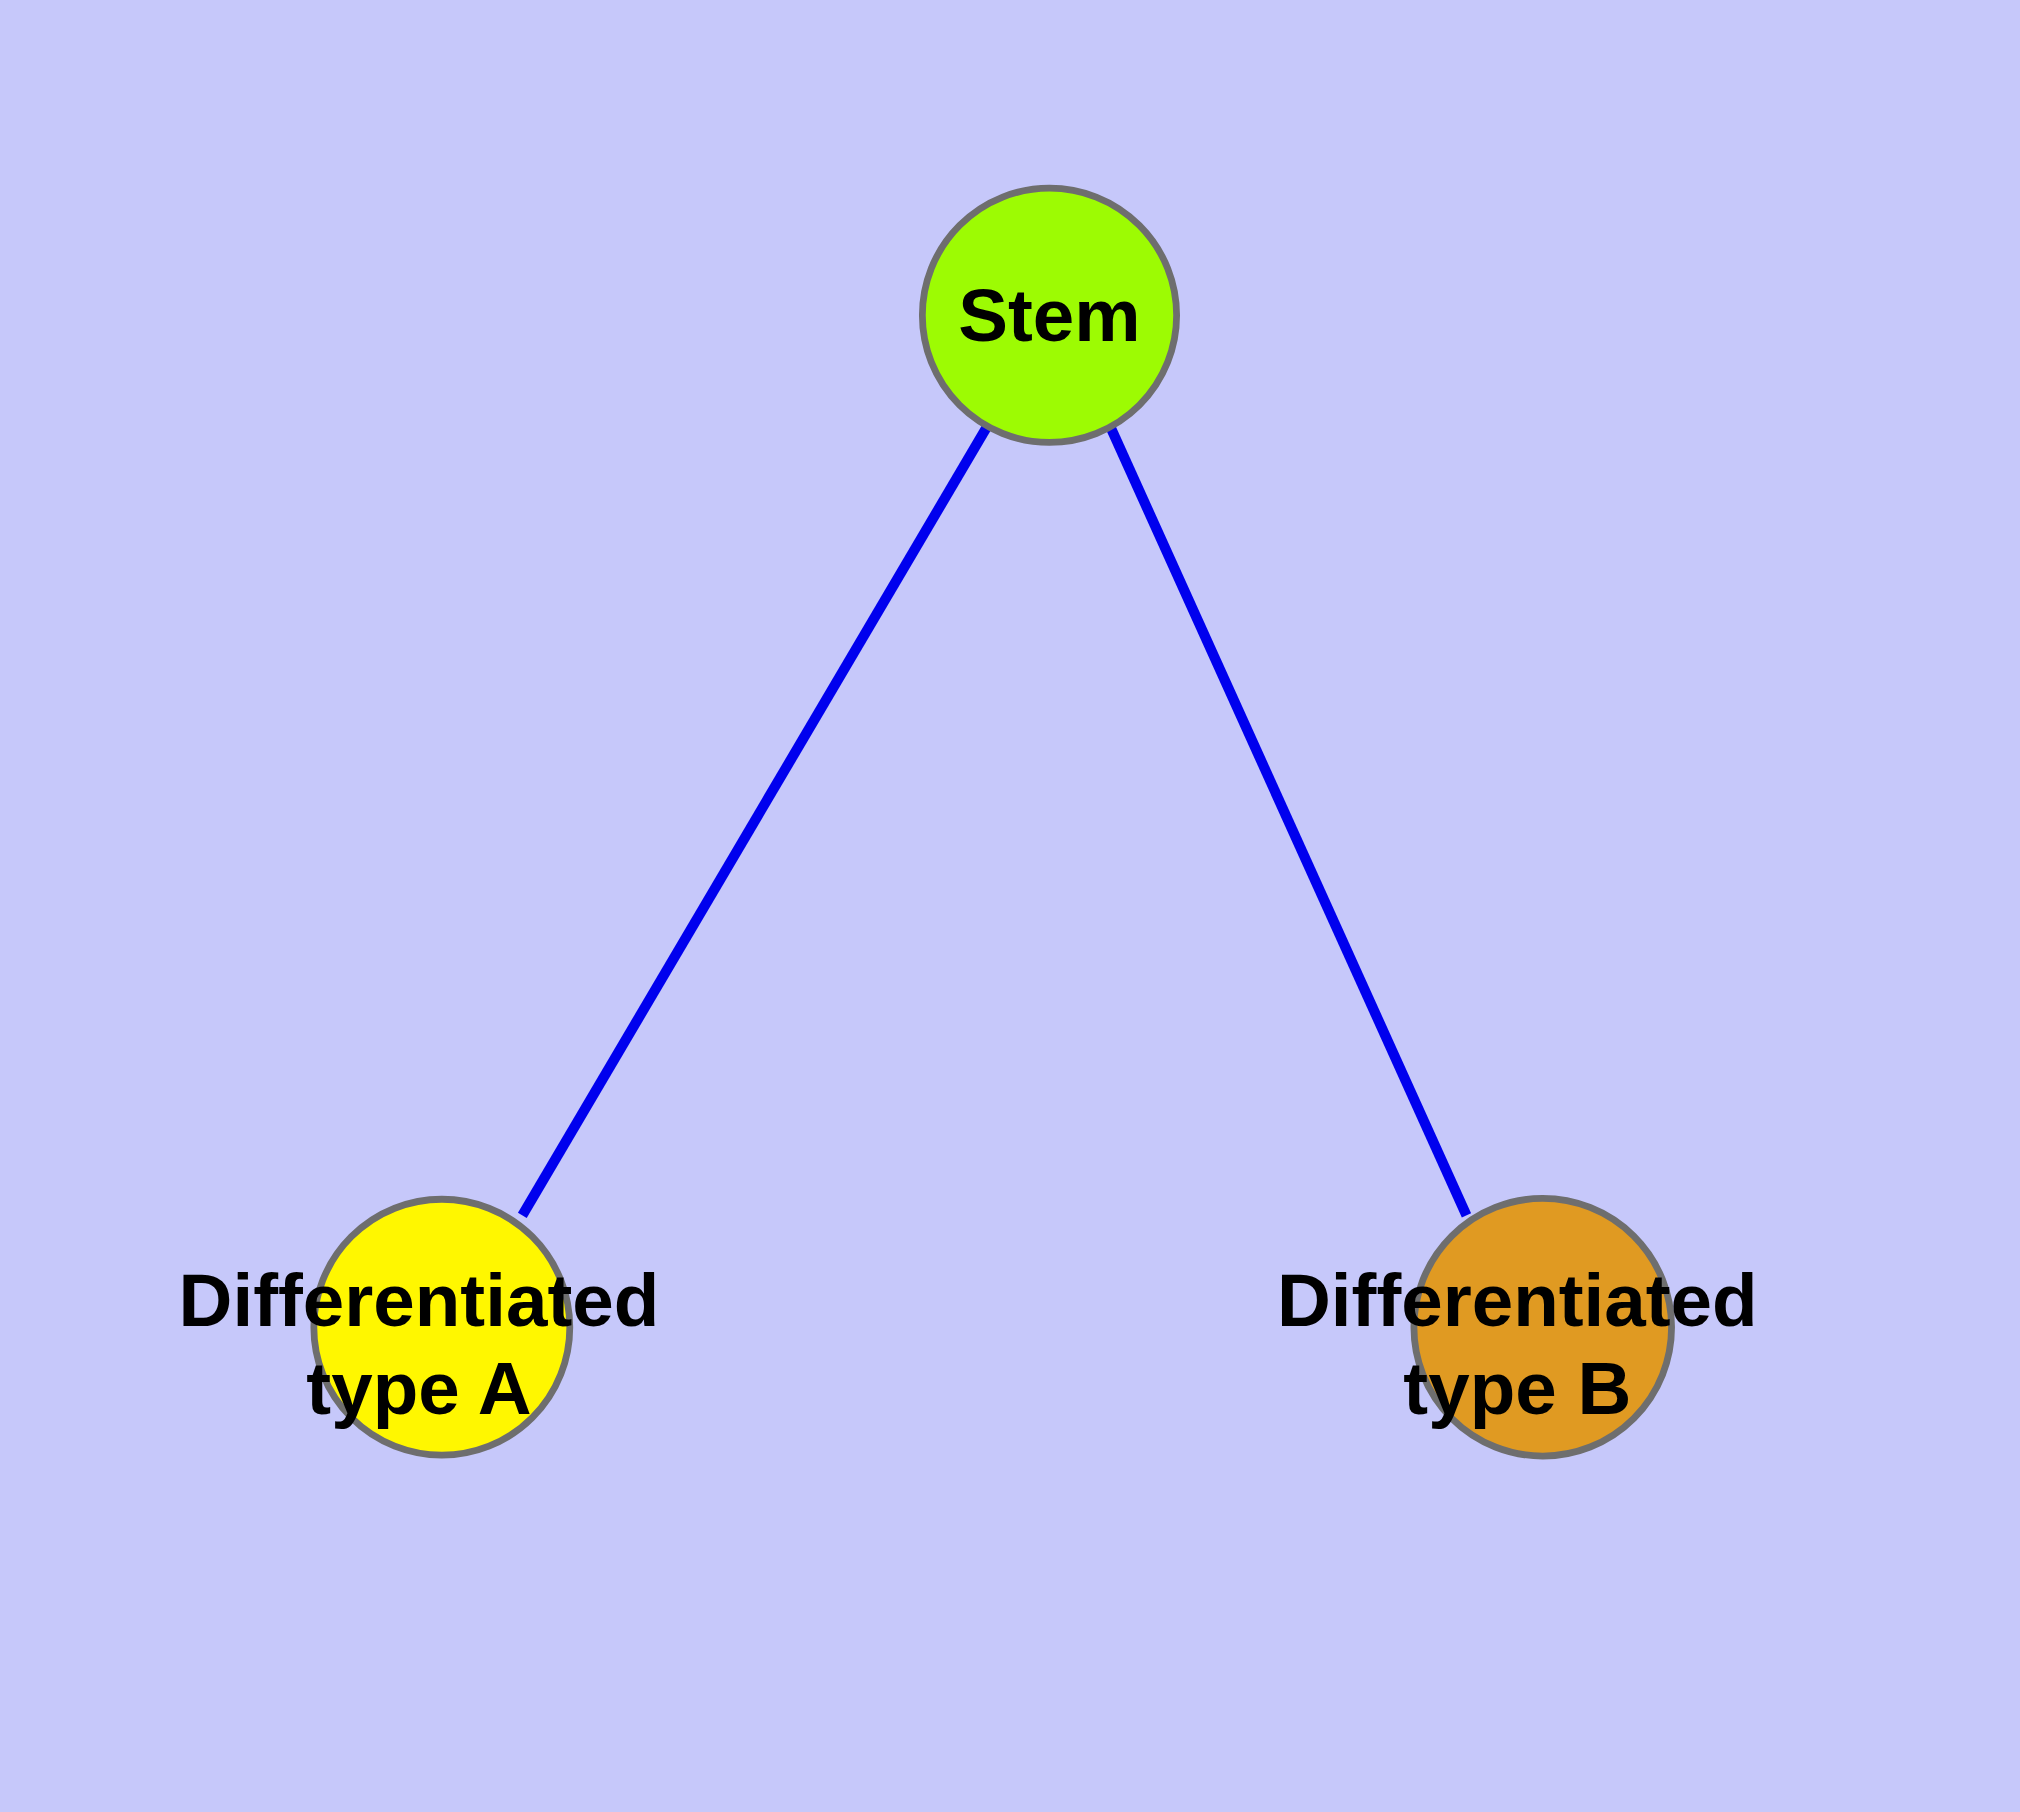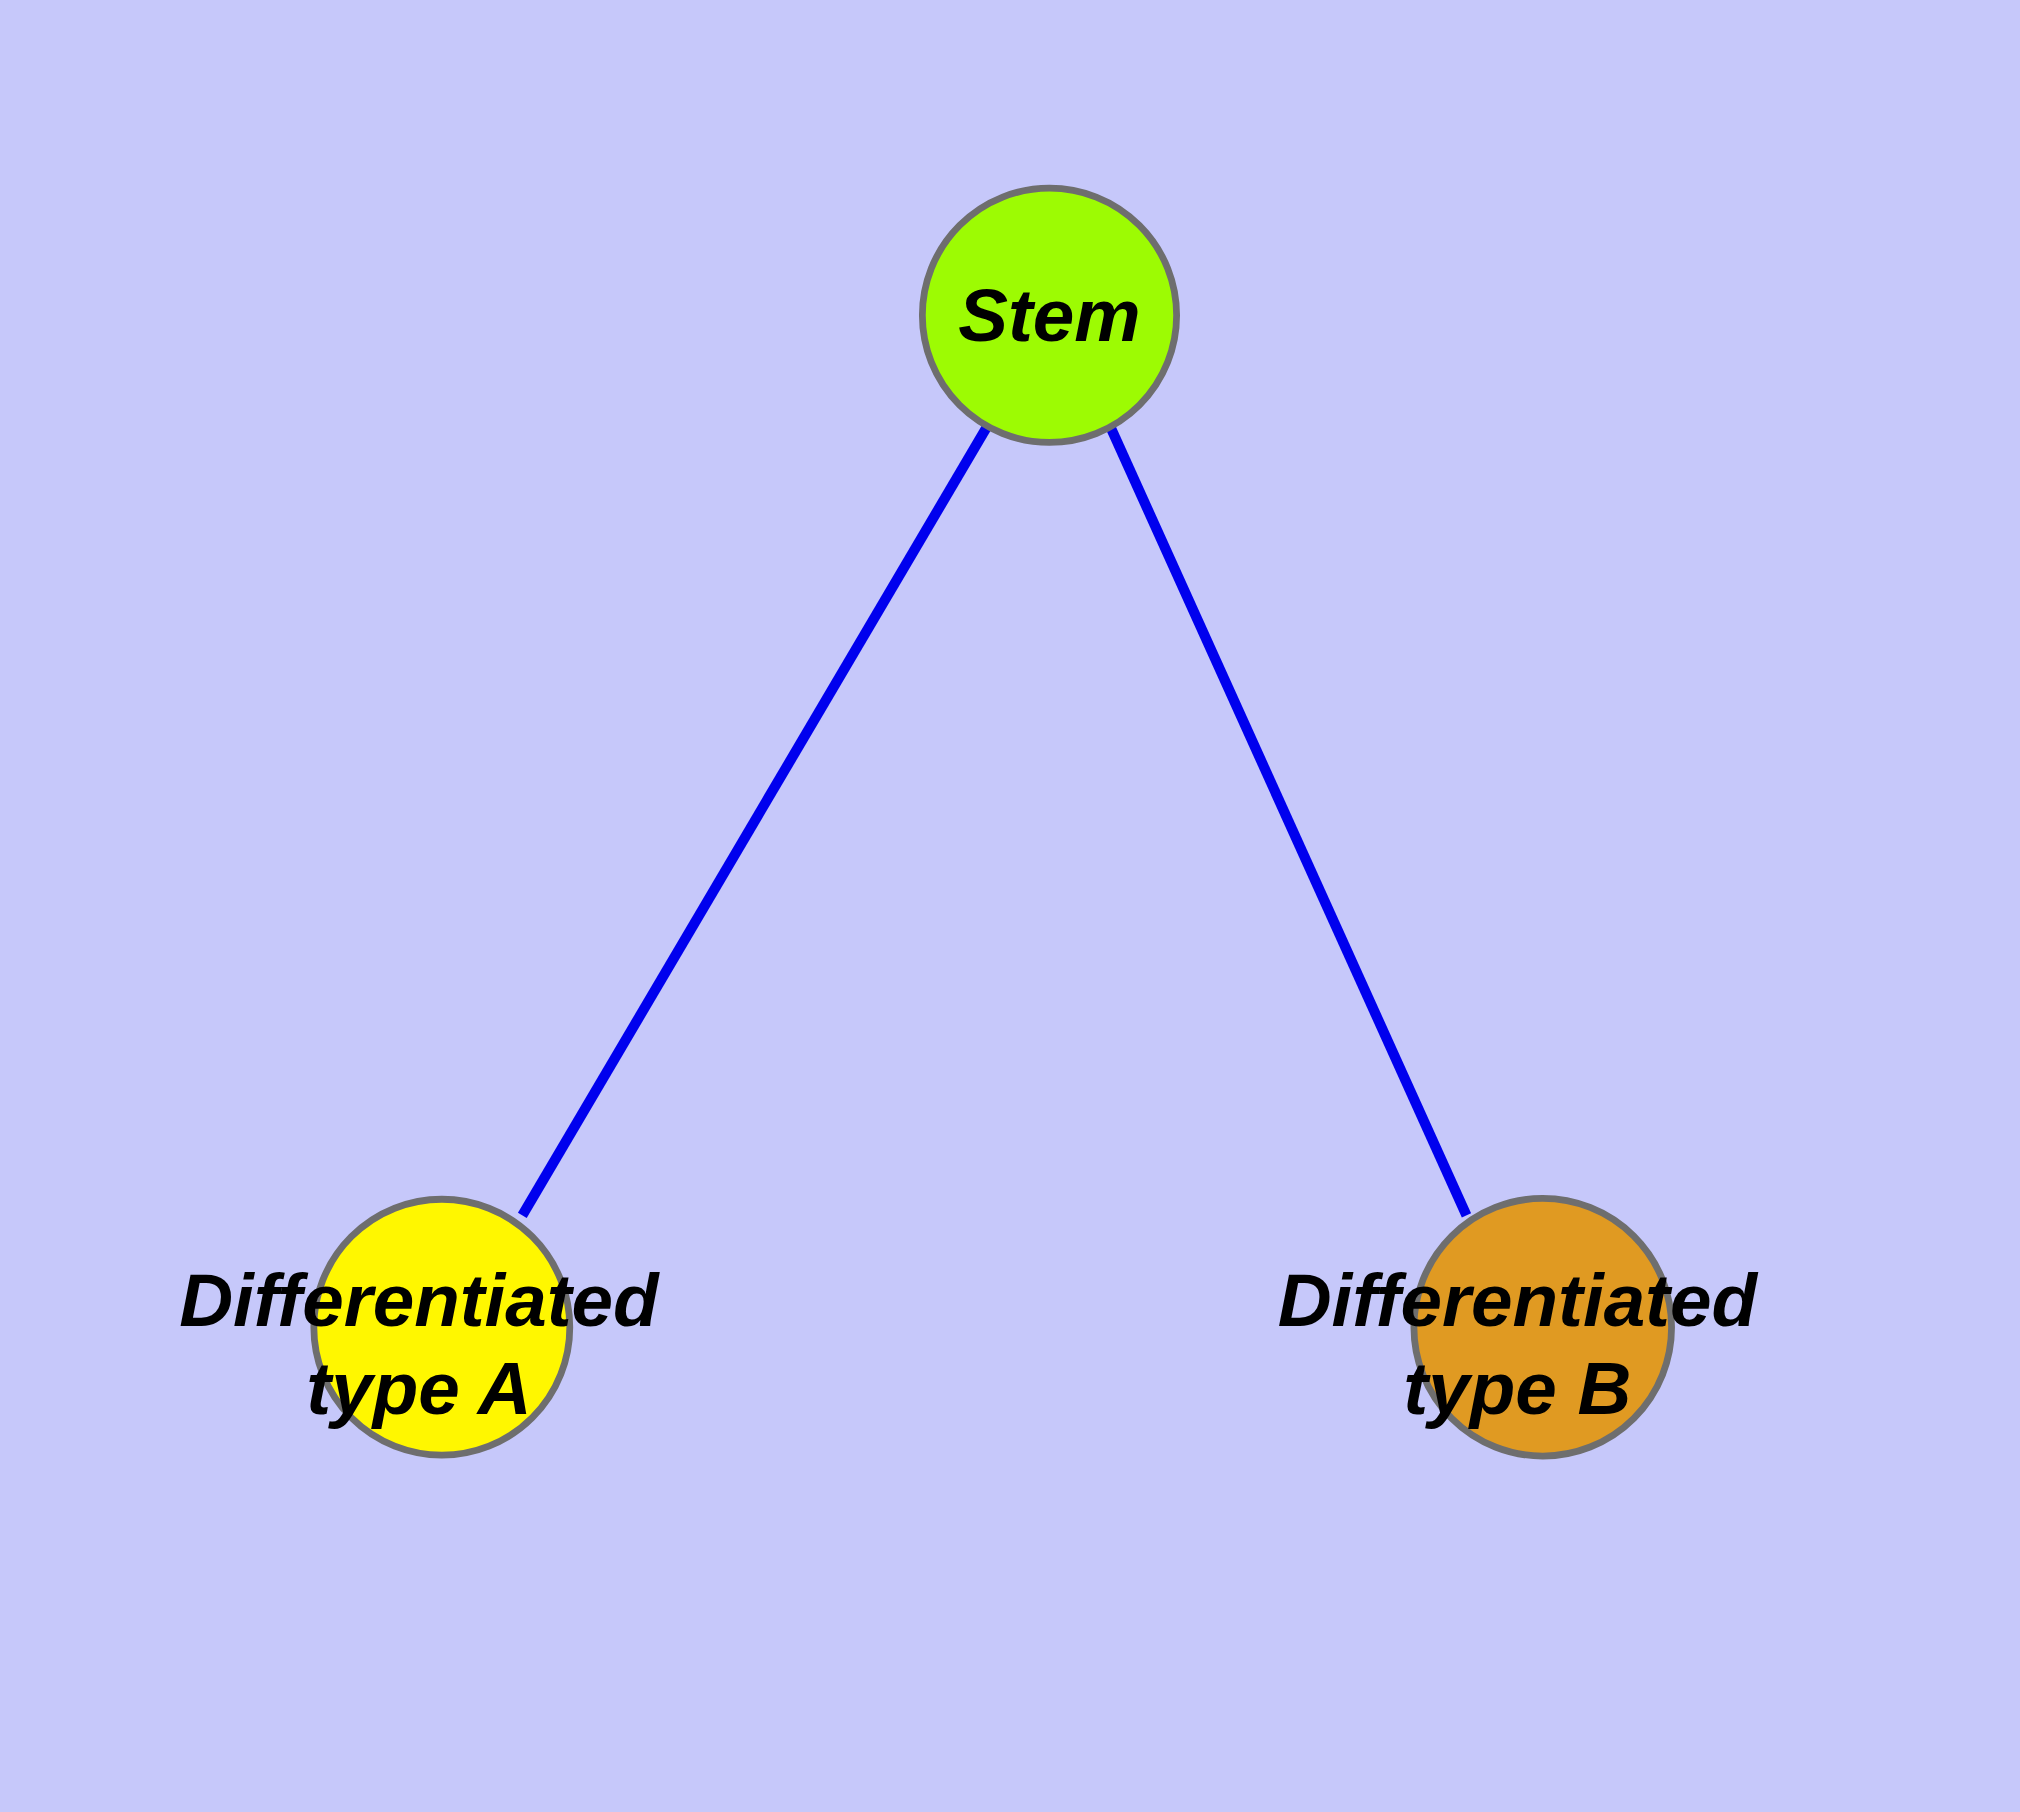--- a/index.html
+++ b/index.html
@@ -7,21 +7,20 @@
     margin: 0;
     padding: 0;
     background: #ffffff;
   }
   #canvas {
     position: relative;
     width: 2021px;
     height: 1812px;
     overflow: hidden;
     font-family: "Liberation Sans", sans-serif;
-    font-style: italic;
   }
   #graph-svg {
     position: absolute;
     left: 0;
     top: 0;
     width: 2021px;
     height: 1812px;
     display: block;
   }
   .node-label {

